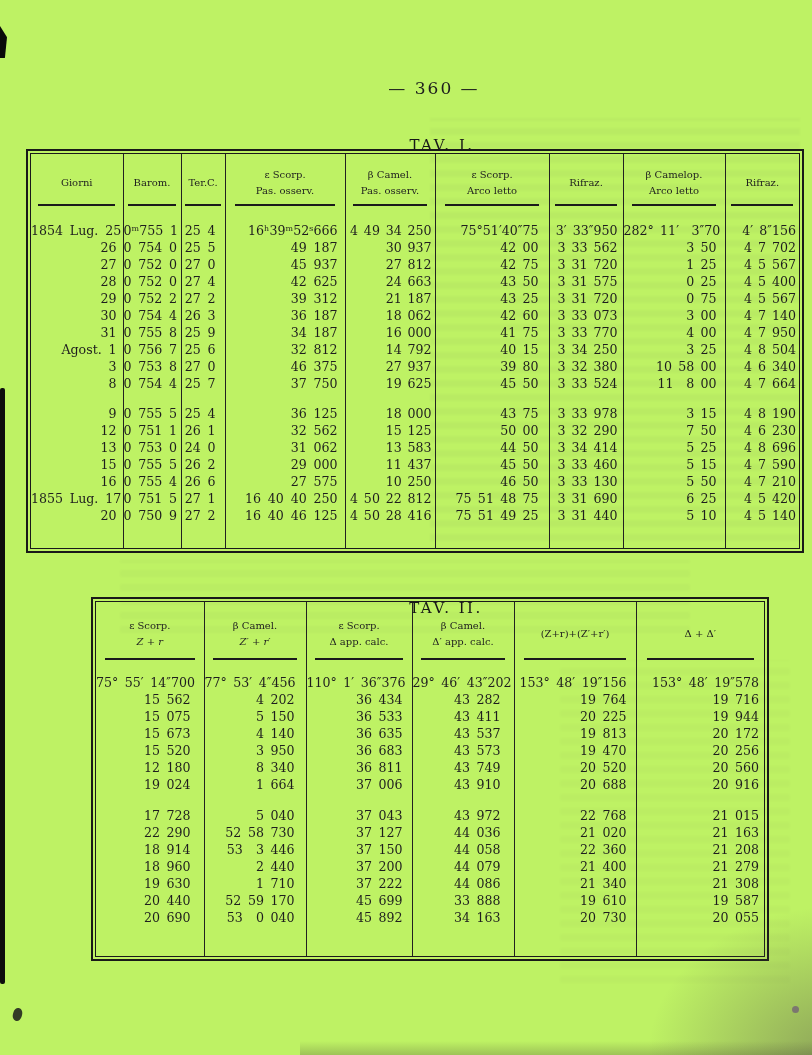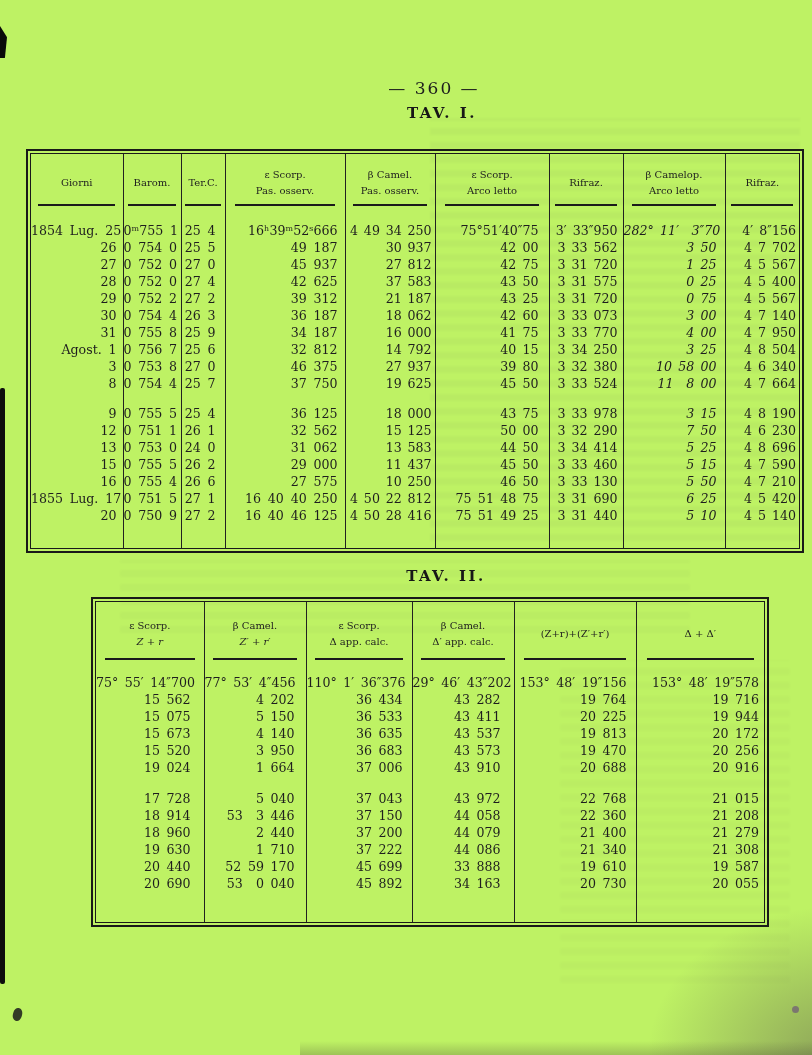--- a/index.html
+++ b/index.html
@@ -30,21 +30,21 @@
     background:radial-gradient(ellipse at 100% 100%,rgba(92,86,78,.5),rgba(92,86,78,0) 70%);}
   .shadow-bottom{position:absolute;left:300px;bottom:0;width:512px;height:14px;z-index:5;
     background:linear-gradient(to bottom,rgba(0,0,0,0),rgba(60,56,50,.25));}
   
   .pageno{
     position:absolute;top:78px;left:50%;transform:translateX(-50%);margin-left:16px;
     font-size:17px;letter-spacing:2px;color:#1d1d1d;z-index:3;white-space:pre;
   }
   .tav-title{
     position:absolute;left:50%;transform:translateX(-50%);
-    font-size:15px;font-weight:bold;letter-spacing:2.5px;color:#171717;z-index:3;white-space:pre;
+    font-size:15px;font-weight:normal;letter-spacing:2.5px;color:#171717;z-index:3;white-space:pre;margin-top:32px;
   }
   .t1{top:104px;margin-left:24px;}
   .t2{top:567px;margin-left:28px;}
   
   .tav-frame{
     position:absolute;z-index:2;background:transparent;
     border:1.6px solid #1a1a1a;outline:2.6px solid #191919;outline-offset:2px;
   }
   .f1{left:30px;top:153px;width:768px;}
   .f2{left:95px;top:601px;width:668px;}
@@ -66,21 +66,21 @@
   .tav tbody td{height:17px;line-height:17px;font-size:12.6px;word-spacing:.22em;text-align:right;}
   .tav tbody tr.spacer td{height:auto;}
   
   .tav1 tbody td:nth-child(1){padding-right:6px;}
   .tav1 tbody td:nth-child(2){padding-right:7px;}
   .tav1 tbody td:nth-child(3){padding-right:9px;}
   .tav1 tbody td:nth-child(4){padding-right:7px;margin-left:32px;}
   .tav1 tbody td:nth-child(5){padding-right:3px;word-spacing:.14em;}
   .tav1 tbody td:nth-child(6){padding-right:10px;word-spacing:.18em;}
   .tav1 tbody td:nth-child(7){padding-right:5px;word-spacing:.16em;}
-  .tav1 tbody td:nth-child(8){padding-right:8px;word-spacing:.18em;font-style:italic;}
+  .tav1 tbody td:nth-child(8){padding-right:8px;word-spacing:.18em;}
   .tav1 tbody td:nth-child(9){padding-right:3px;word-spacing:.16em;}
   
   .tav2 tbody td:nth-child(1){padding-right:13px;word-spacing:.2em;}
   .tav2 tbody td:nth-child(2){padding-right:11px;word-spacing:.2em;}
   .tav2 tbody td:nth-child(3){padding-right:9px;word-spacing:.2em;}
   .tav2 tbody td:nth-child(4){padding-right:13px;word-spacing:.2em;}
   .tav2 tbody td:nth-child(5){padding-right:9px;word-spacing:.2em;}
   .tav2 tbody td:nth-child(6){padding-right:5px;word-spacing:.2em;}
 </style>
 </head>
@@ -164,21 +164,21 @@
             <td>42 75</td>
             <td>3 31 720</td>
             <td>1 25</td>
             <td>4 5 567</td>
           </tr>
           <tr>
             <td>28</td>
             <td>0 752 0</td>
             <td>27 4</td>
             <td>42 625</td>
-            <td>37 583</td>
+            <td>24 663</td>
             <td>43 50</td>
             <td>3 31 575</td>
             <td>0 25</td>
             <td>4 5 400</td>
           </tr>
           <tr>
             <td>29</td>
             <td>0 752 2</td>
             <td>27 2</td>
             <td>39 312</td>
@@ -410,20 +410,28 @@
           </tr>
           <tr>
             <td>15 520</td>
             <td>3 950</td>
             <td>36 683</td>
             <td>43 573</td>
             <td>19 470</td>
             <td>20 256</td>
           </tr>
           <tr>
+            <td>12 180</td>
+            <td>8 340</td>
+            <td>36 811</td>
+            <td>43 749</td>
+            <td>20 520</td>
+            <td>20 560</td>
+          </tr>
+          <tr>
             <td>19 024</td>
             <td>1 664</td>
             <td>37 006</td>
             <td>43 910</td>
             <td>20 688</td>
             <td>20 916</td>
           </tr>
           <tr class="spacer">
             <td style="height: 14px;"></td>
             <td style="height: 14px;"></td>
@@ -432,20 +440,28 @@
             <td style="height: 14px;"></td>
             <td style="height: 14px;"></td>
           </tr>
           <tr>
             <td>17 728</td>
             <td>5 040</td>
             <td>37 043</td>
             <td>43 972</td>
             <td>22 768</td>
             <td>21 015</td>
+          </tr>
+          <tr>
+            <td>22 290</td>
+            <td>52 58 730</td>
+            <td>37 127</td>
+            <td>44 036</td>
+            <td>21 020</td>
+            <td>21 163</td>
           </tr>
           <tr>
             <td>18 914</td>
             <td>53  3 446</td>
             <td>37 150</td>
             <td>44 058</td>
             <td>22 360</td>
             <td>21 208</td>
           </tr>
           <tr>

